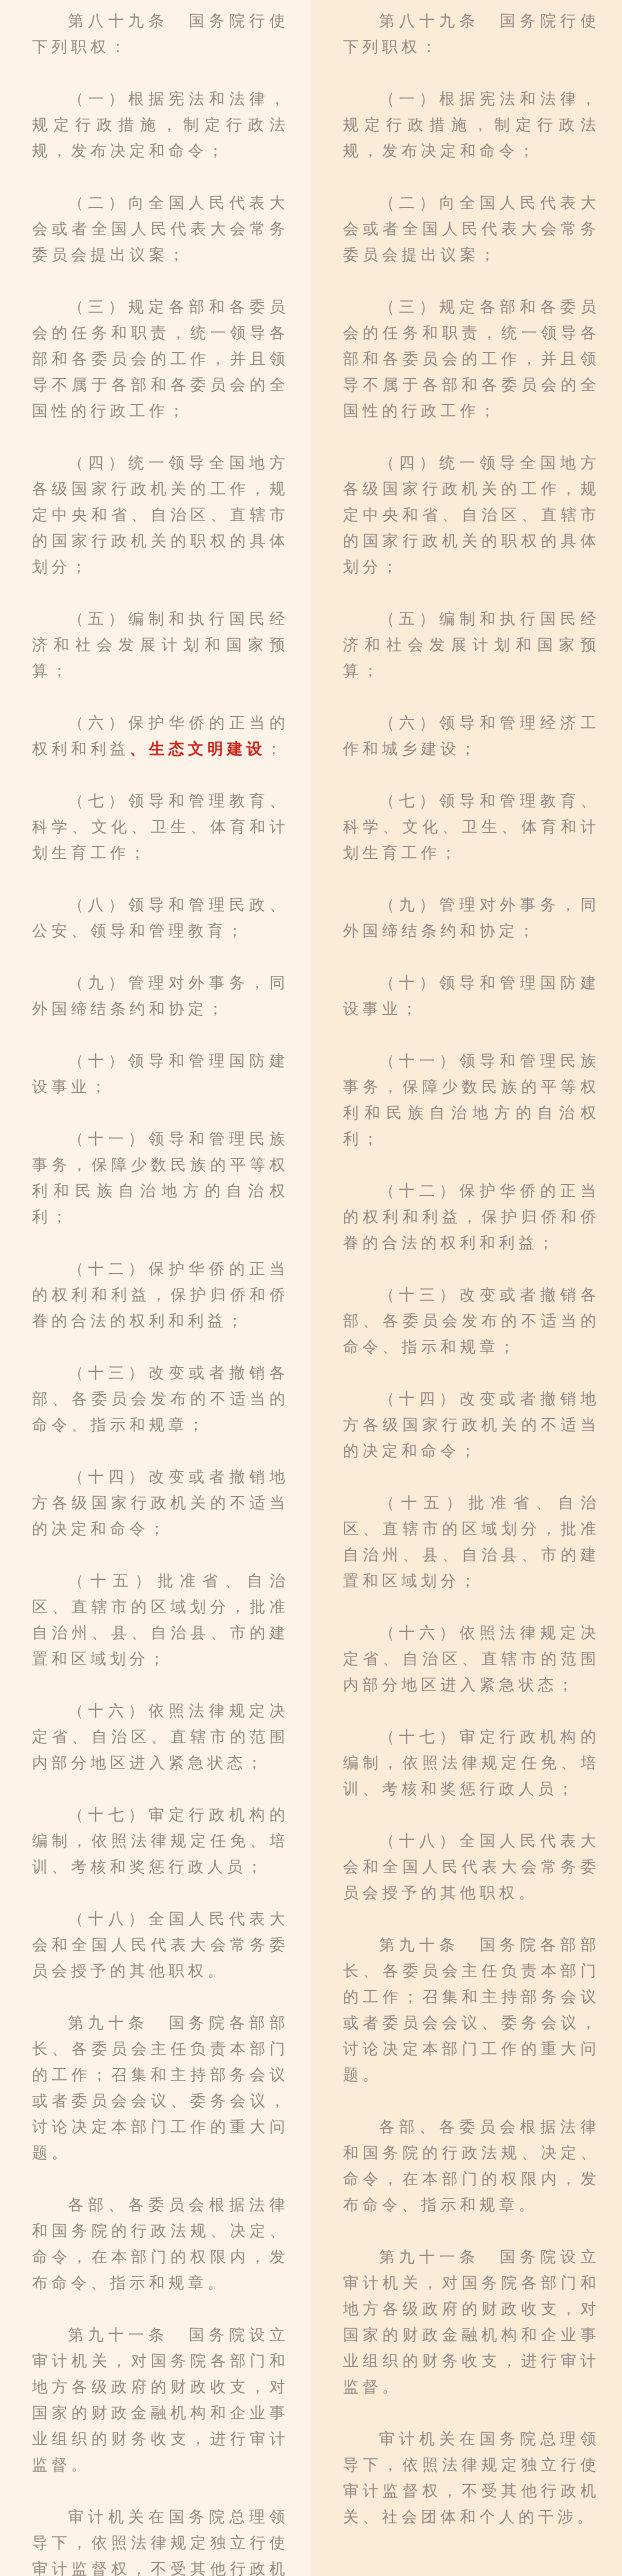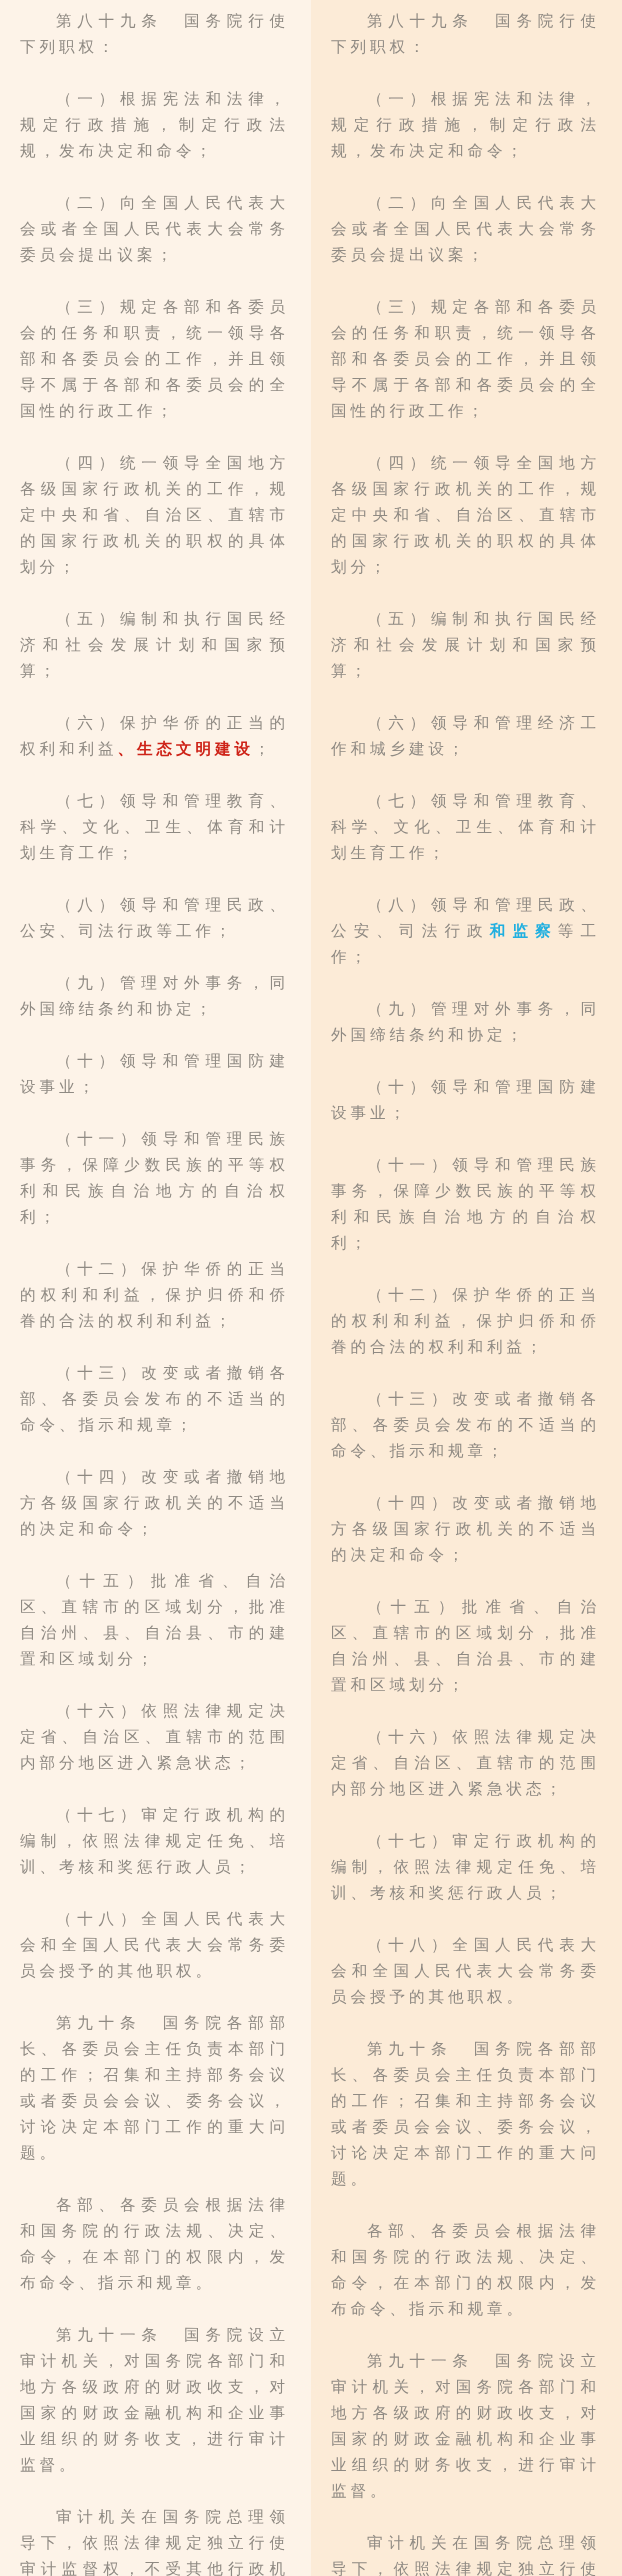--- a/index.html
+++ b/index.html
@@ -17,21 +17,21 @@
   }
   .col {
     width: 311px;
     height: 100%;
     box-sizing: border-box;
     padding: 8.2px 22px 22px 20px;
   }
   .col-left  { background: var(--left-bg, #fdf3e8); }
   .col-right { background: var(--right-bg, #fcebd7); }
   .col p {
-    margin: 0 0 26px 0;
+    margin: 0 0 26px 12px;
     font-size: 15.6px;
     line-height: 26px;
     letter-spacing: 0.25em;
     color: var(--body-color, #8f8a83);
     text-align: justify;
     text-indent: 2.3em;
   }
   .col p:last-child { margin-bottom: 0; }
   .run-normal  { }
   .run-added   { color: var(--added-color, #ce2318); font-weight: bold; }
@@ -43,21 +43,21 @@
 <div class="page">
   <div class="col col-left">
       <p><span class="run-normal">第八十九条　国务院行使下列职权：</span></p>
       <p><span class="run-normal">（一）根据宪法和法律，规定行政措施，制定行政法规，发布决定和命令；</span></p>
       <p><span class="run-normal">（二）向全国人民代表大会或者全国人民代表大会常务委员会提出议案；</span></p>
       <p><span class="run-normal">（三）规定各部和各委员会的任务和职责，统一领导各部和各委员会的工作，并且领导不属于各部和各委员会的全国性的行政工作；</span></p>
       <p><span class="run-normal">（四）统一领导全国地方各级国家行政机关的工作，规定中央和省、自治区、直辖市的国家行政机关的职权的具体划分；</span></p>
       <p><span class="run-normal">（五）编制和执行国民经济和社会发展计划和国家预算；</span></p>
       <p><span class="run-normal">（六）保护华侨的正当的权利和利益</span><span class="run-added">、生态文明建设</span><span class="run-normal">；</span></p>
       <p><span class="run-normal">（七）领导和管理教育、科学、文化、卫生、体育和计划生育工作；</span></p>
-      <p><span class="run-normal">（八）领导和管理民政、公安、司法行政等工作；</span></p>
+      <p><span class="run-normal">（八）领导和管理民政、公安、领导和管理教育；</span></p>
       <p><span class="run-normal">（九）管理对外事务，同外国缔结条约和协定；</span></p>
       <p><span class="run-normal">（十）领导和管理国防建设事业；</span></p>
       <p><span class="run-normal">（十一）领导和管理民族事务，保障少数民族的平等权利和民族自治地方的自治权利；</span></p>
       <p><span class="run-normal">（十二）保护华侨的正当的权利和利益，保护归侨和侨眷的合法的权利和利益；</span></p>
       <p><span class="run-normal">（十三）改变或者撤销各部、各委员会发布的不适当的命令、指示和规章；</span></p>
       <p><span class="run-normal">（十四）改变或者撤销地方各级国家行政机关的不适当的决定和命令；</span></p>
       <p><span class="run-normal">（十五）批准省、自治区、直辖市的区域划分，批准自治州、县、自治县、市的建置和区域划分；</span></p>
       <p><span class="run-normal">（十六）依照法律规定决定省、自治区、直辖市的范围内部分地区进入紧急状态；</span></p>
       <p><span class="run-normal">（十七）审定行政机构的编制，依照法律规定任免、培训、考核和奖惩行政人员；</span></p>
       <p><span class="run-normal">（十八）全国人民代表大会和全国人民代表大会常务委员会授予的其他职权。</span></p>
@@ -68,21 +68,20 @@
     </div>
   <div class="col col-right">
       <p><span class="run-normal">第八十九条　国务院行使下列职权：</span></p>
       <p><span class="run-normal">（一）根据宪法和法律，规定行政措施，制定行政法规，发布决定和命令；</span></p>
       <p><span class="run-normal">（二）向全国人民代表大会或者全国人民代表大会常务委员会提出议案；</span></p>
       <p><span class="run-normal">（三）规定各部和各委员会的任务和职责，统一领导各部和各委员会的工作，并且领导不属于各部和各委员会的全国性的行政工作；</span></p>
       <p><span class="run-normal">（四）统一领导全国地方各级国家行政机关的工作，规定中央和省、自治区、直辖市的国家行政机关的职权的具体划分；</span></p>
       <p><span class="run-normal">（五）编制和执行国民经济和社会发展计划和国家预算；</span></p>
       <p><span class="run-normal">（六）领导和管理经济工作和城乡建设；</span></p>
       <p><span class="run-normal">（七）领导和管理教育、科学、文化、卫生、体育和计划生育工作；</span></p>
-      <p><span class="run-normal">（八）领导和管理民政、公安、司法行政</span><span class="run-removed">和监察</span><span class="run-normal">等工作；</span></p>
       <p><span class="run-normal">（九）管理对外事务，同外国缔结条约和协定；</span></p>
       <p><span class="run-normal">（十）领导和管理国防建设事业；</span></p>
       <p><span class="run-normal">（十一）领导和管理民族事务，保障少数民族的平等权利和民族自治地方的自治权利；</span></p>
       <p><span class="run-normal">（十二）保护华侨的正当的权利和利益，保护归侨和侨眷的合法的权利和利益；</span></p>
       <p><span class="run-normal">（十三）改变或者撤销各部、各委员会发布的不适当的命令、指示和规章；</span></p>
       <p><span class="run-normal">（十四）改变或者撤销地方各级国家行政机关的不适当的决定和命令；</span></p>
       <p><span class="run-normal">（十五）批准省、自治区、直辖市的区域划分，批准自治州、县、自治县、市的建置和区域划分；</span></p>
       <p><span class="run-normal">（十六）依照法律规定决定省、自治区、直辖市的范围内部分地区进入紧急状态；</span></p>
       <p><span class="run-normal">（十七）审定行政机构的编制，依照法律规定任免、培训、考核和奖惩行政人员；</span></p>
       <p><span class="run-normal">（十八）全国人民代表大会和全国人民代表大会常务委员会授予的其他职权。</span></p>

